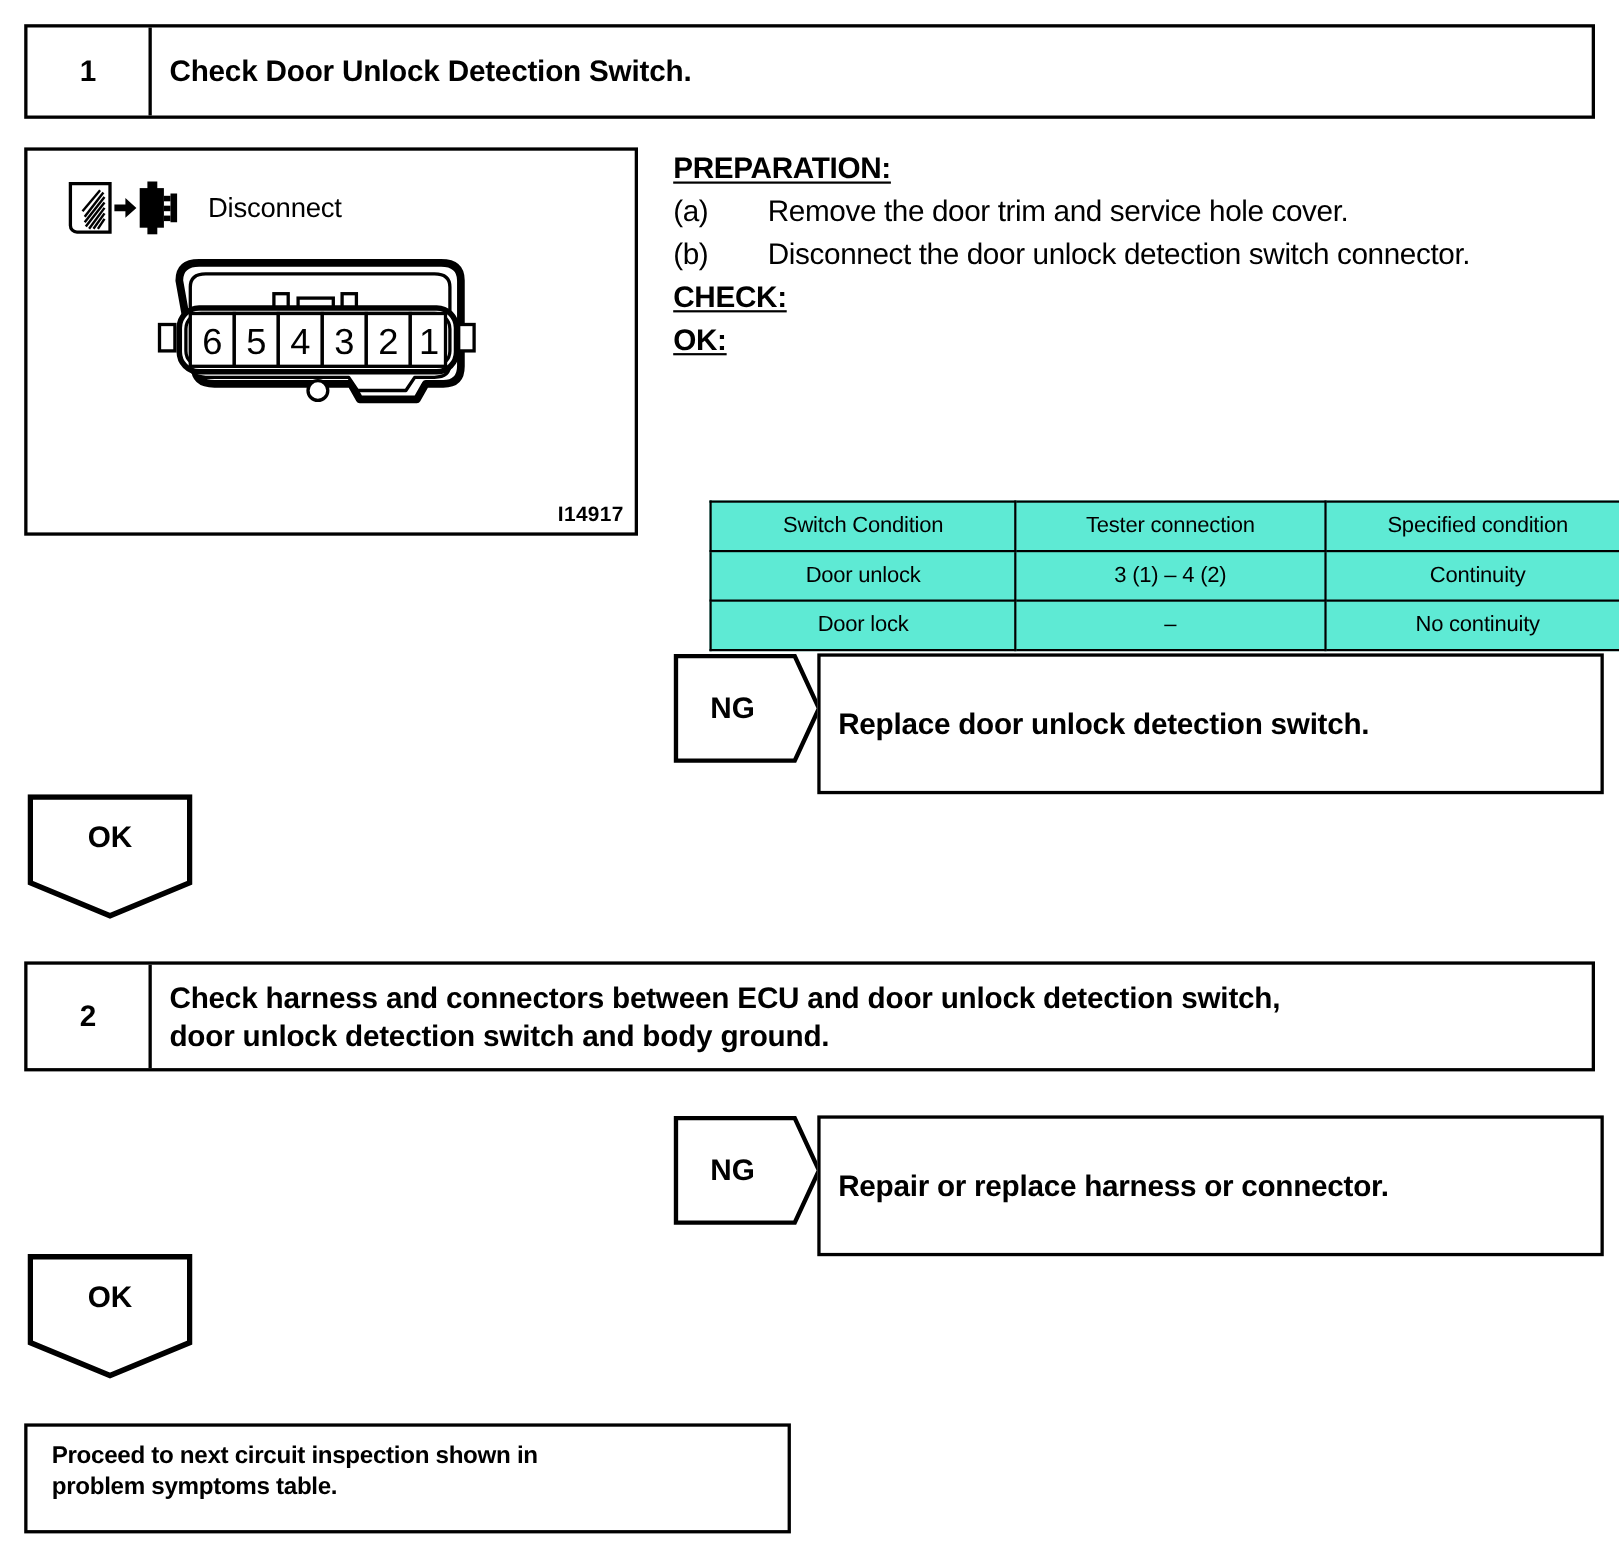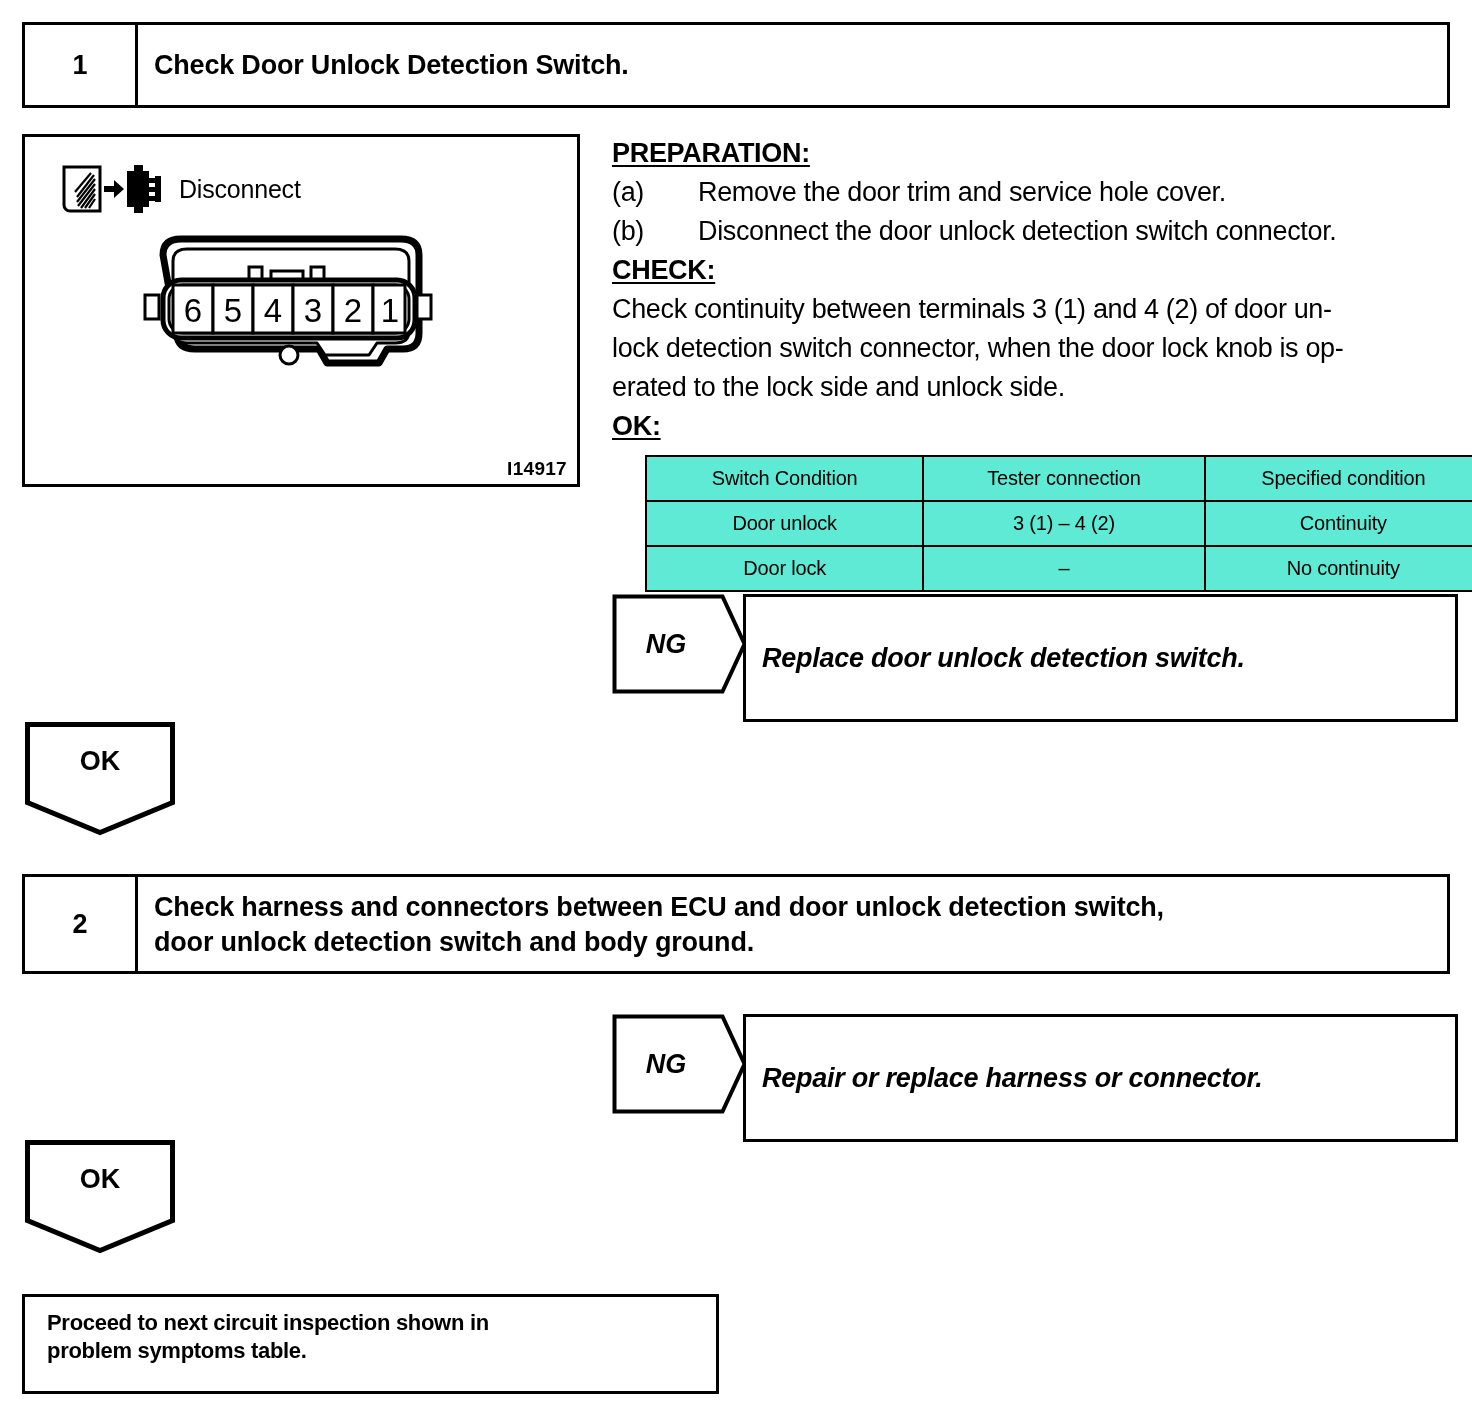--- a/index.html
+++ b/index.html
@@ -65,21 +65,21 @@
     border: 3px solid #000;
     box-sizing: border-box;
     background: #fff;
   }
   .disconnect-row {
     position: absolute;
     left: 36px;
     top: 26px;
     display: flex;
     align-items: center;
-    gap: 18px;
+    gap: 28px;
   }
   .disconnect-label {
     font-size: 25px;
     letter-spacing: -0.2px;
   }
   .fig-id {
     position: absolute;
     right: 10px;
     bottom: 4px;
     font-size: 19px;
@@ -137,21 +137,21 @@
     text-align: center;
     font-size: 20px;
     height: 41px;
     letter-spacing: -0.2px;
   }
   #spec-table col.c1 { width: 278px; }
   #spec-table col.c2 { width: 282px; }
   #spec-table col.c3 { width: 278px; }
 
   
-  .ng-row { position: absolute; font-style: italic; }
+  .ng-row { position: absolute; }
   .ng-tag {
     position: absolute;
     left: 0;
     top: 0;
     width: 135px;
     height: 100px;
   }
   .ng-tag svg { display: block; }
   .ng-tag .ng-text {
     position: absolute;
@@ -308,25 +308,20 @@
       <span class="marker">(a)</span>
       <span>Remove the door trim and service hole cover.</span>
     </div>
     <div class="lettered">
       <span class="marker">(b)</span>
       <span>Disconnect the door unlock detection switch connector.</span>
     </div>
 
     <div class="heading-ul">CHECK:</div>
 
-    <div class="para">
-      <div>Check continuity between terminals 3 (1) and 4 (2) of door un-</div>
-      <div>lock detection switch connector, when the door lock knob is op-</div>
-      <div>erated to the lock side and unlock side.</div>
-    </div>
 
     <div class="heading-ul">OK:</div>
   </div>
 
   <table id="spec-table">
     <colgroup>
         <col class="c1">
         <col class="c2">
         <col class="c3">
       </colgroup>

